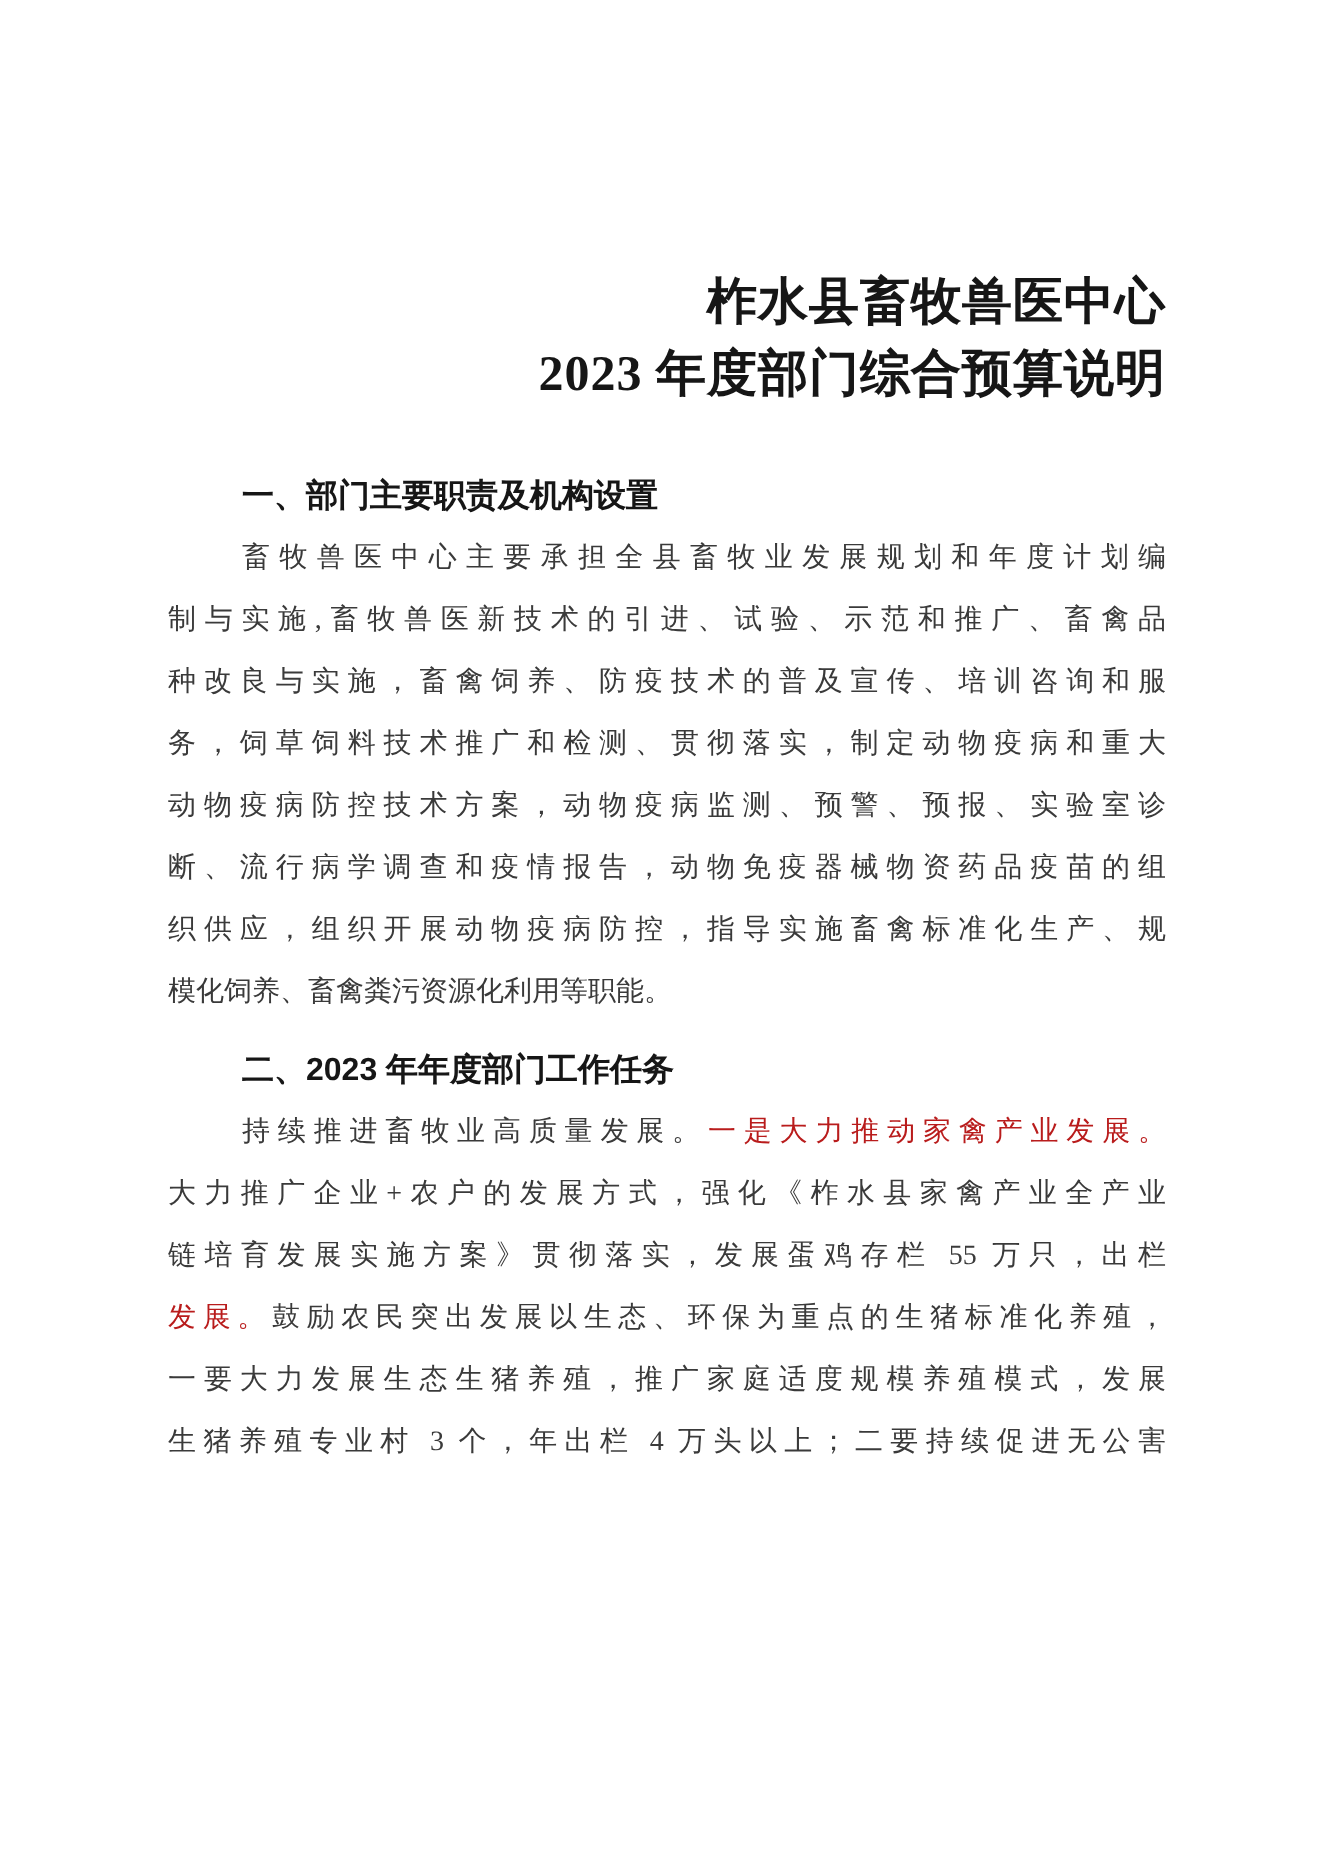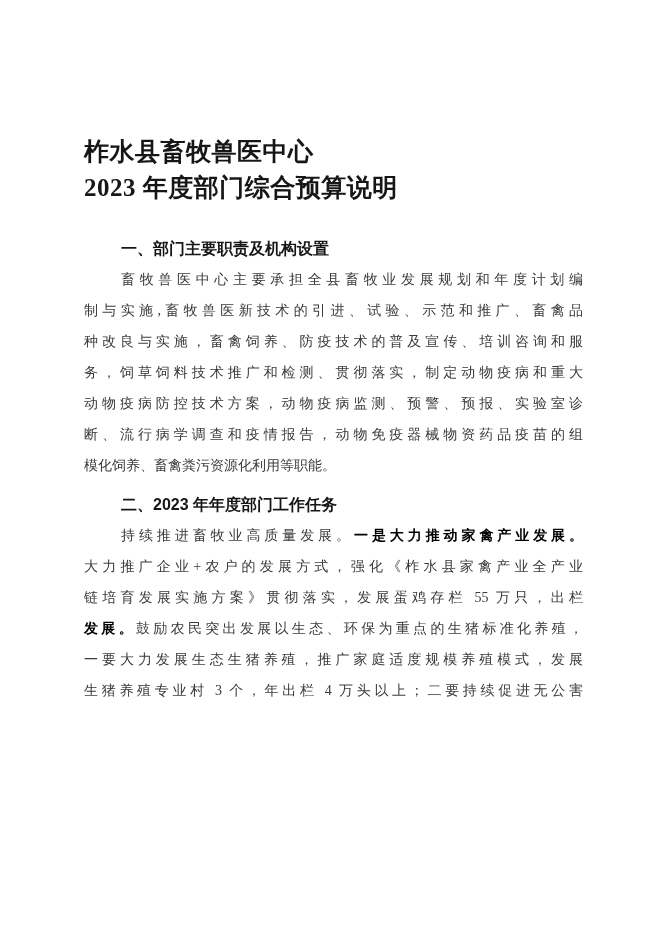--- a/index.html
+++ b/index.html
@@ -17,21 +17,21 @@
     overflow: hidden;
   }
   .content {
     position: absolute;
     left: 84px;
     top: 0;
     width: 499px;
   }
   .doc-title {
     margin-top: 134px;
-    text-align: left;
+    text-align: right;
     font-weight: bold;
     font-size: 25px;
     line-height: 36px;
     color: #161616;
     font-family: "Liberation Serif", serif;
     letter-spacing: 0.5px;
   }
   .sec-heading {
     font-family: "Liberation Sans", sans-serif;
     font-weight: bold;
@@ -46,21 +46,21 @@
   .para { margin: 0; }
   .line {
     font-size: 14px;
     line-height: 31px;
     color: #3a3a3a;
     text-align: justify;
     text-align-last: justify;
   }
   .line.ind { padding-left: 37px; }
   .line.short { text-align-last: left; }
-  .b { font-weight: bold; color: #000000; }
+  .b { font-weight: normal; color: #b91c1c; }
 </style>
 </head>
 <body>
 
 <div class="page">
   <div class="content">
 
     <div class="doc-title">
       <div>柞水县畜牧兽医中心</div>
       <div>2023 年度部门综合预算说明</div>
@@ -68,20 +68,21 @@
 
     <div class="sec-heading h1">一、部门主要职责及机构设置</div>
 
     <div class="para">
       <div class="line ind">畜牧兽医中心主要承担全县畜牧业发展规划和年度计划编</div>
       <div class="line">制与实施,畜牧兽医新技术的引进、试验、示范和推广、畜禽品</div>
       <div class="line">种改良与实施，畜禽饲养、防疫技术的普及宣传、培训咨询和服</div>
       <div class="line">务，饲草饲料技术推广和检测、贯彻落实，制定动物疫病和重大</div>
       <div class="line">动物疫病防控技术方案，动物疫病监测、预警、预报、实验室诊</div>
       <div class="line">断、流行病学调查和疫情报告，动物免疫器械物资药品疫苗的组</div>
+      <div class="line">织供应，组织开展动物疫病防控，指导实施畜禽标准化生产、规</div>
       <div class="line short">模化饲养、畜禽粪污资源化利用等职能。</div>
     </div>
 
 
     <div class="sec-heading h2">二、2023 年年度部门工作任务</div>
 
     <div class="para">
       <div class="line ind"><span>持续推进畜牧业高质量发展。</span><span class="b">一是大力推动家禽产业发展。</span></div>
       <div class="line">大力推广企业+农户的发展方式，强化《柞水县家禽产业全产业</div>
       <div class="line">链培育发展实施方案》贯彻落实，发展蛋鸡存栏 55 万只，出栏</div>

